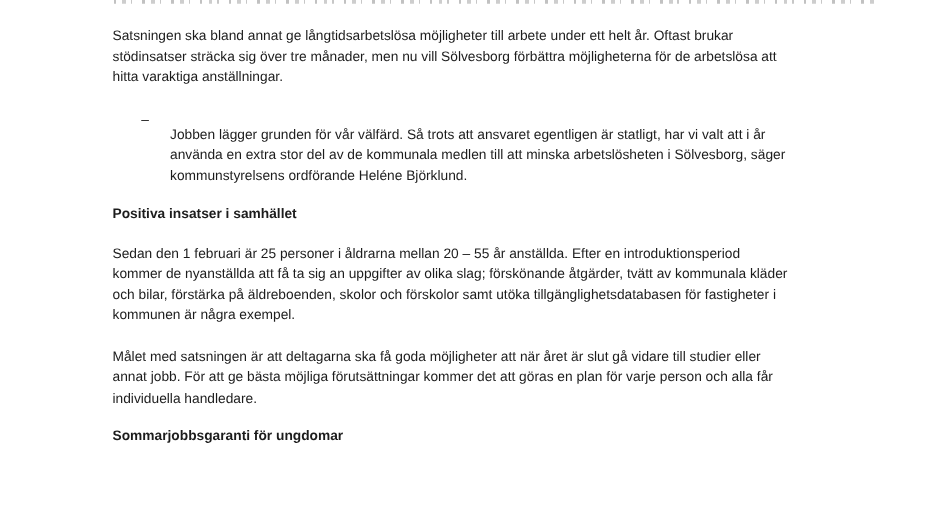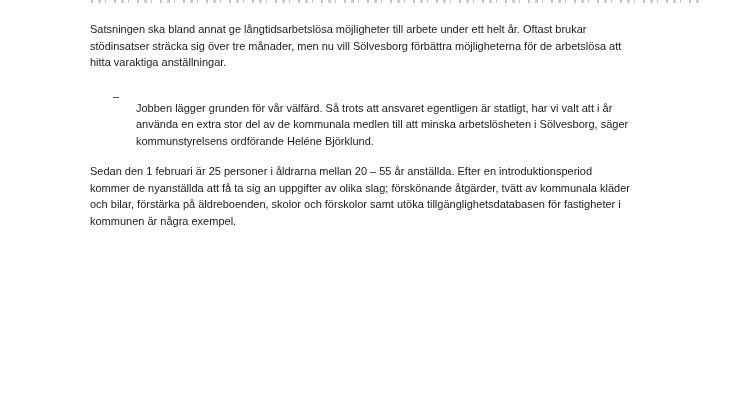--- a/index.html
+++ b/index.html
@@ -69,22 +69,27 @@
 stödinsatser sträcka sig över tre månader, men nu vill Sölvesborg förbättra möjligheterna för de arbetslösa att
 hitta varaktiga anställningar.</p>
 
   <div class="quote mb14">
     <span class="quote-dash">–</span>
     <span class="quote-text">Jobben lägger grunden för vår välfärd. Så trots att ansvaret egentligen är statligt, har vi valt att i år
 använda en extra stor del av de kommunala medlen till att minska arbetslösheten i Sölvesborg, säger
 kommunstyrelsens ordförande Heléne Björklund.</span>
   </div>
 
+  <h2 class="heading mb15" style="font-size:11px;">Positiva insatser i samhället</h2>
 
   <p class="para mb17">Sedan den 1 februari är 25 personer i åldrarna mellan 20 – 55 år anställda. Efter en introduktionsperiod
 kommer de nyanställda att få ta sig an uppgifter av olika slag; förskönande åtgärder, tvätt av kommunala kläder
 och bilar, förstärka på äldreboenden, skolor och förskolor samt utöka tillgänglighetsdatabasen för fastigheter i
 kommunen är några exempel.</p>
 
+  <p class="para mb14">Målet med satsningen är att deltagarna ska få goda möjligheter att när året är slut gå vidare till studier eller
+annat jobb. För att ge bästa möjliga förutsättningar kommer det att göras en plan för varje person och alla får
+individuella handledare.</p>
 
+  <h2 class="heading mb125" style="font-size:11px;">Sommarjobbsgaranti för ungdomar</h2>
 
 
 </div>
 
 </body></html>

